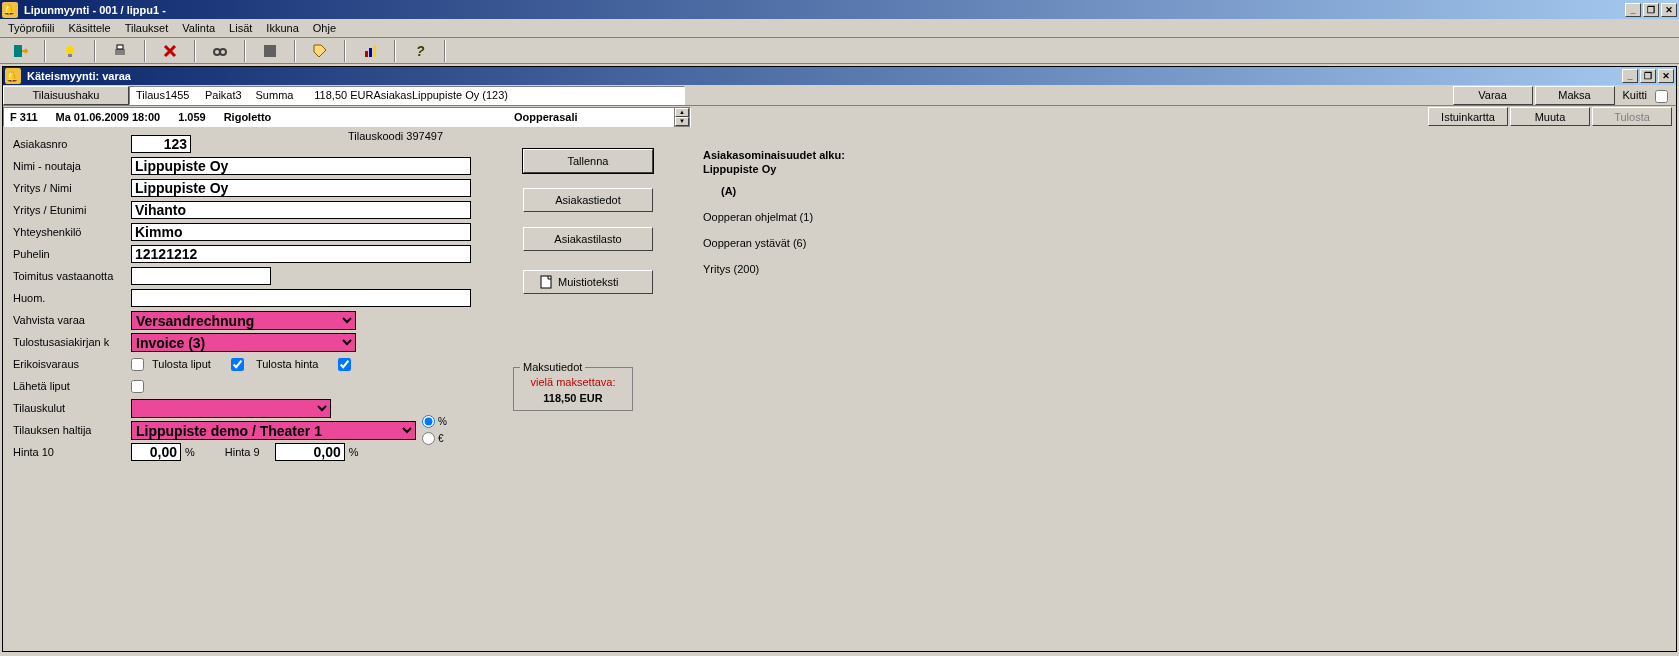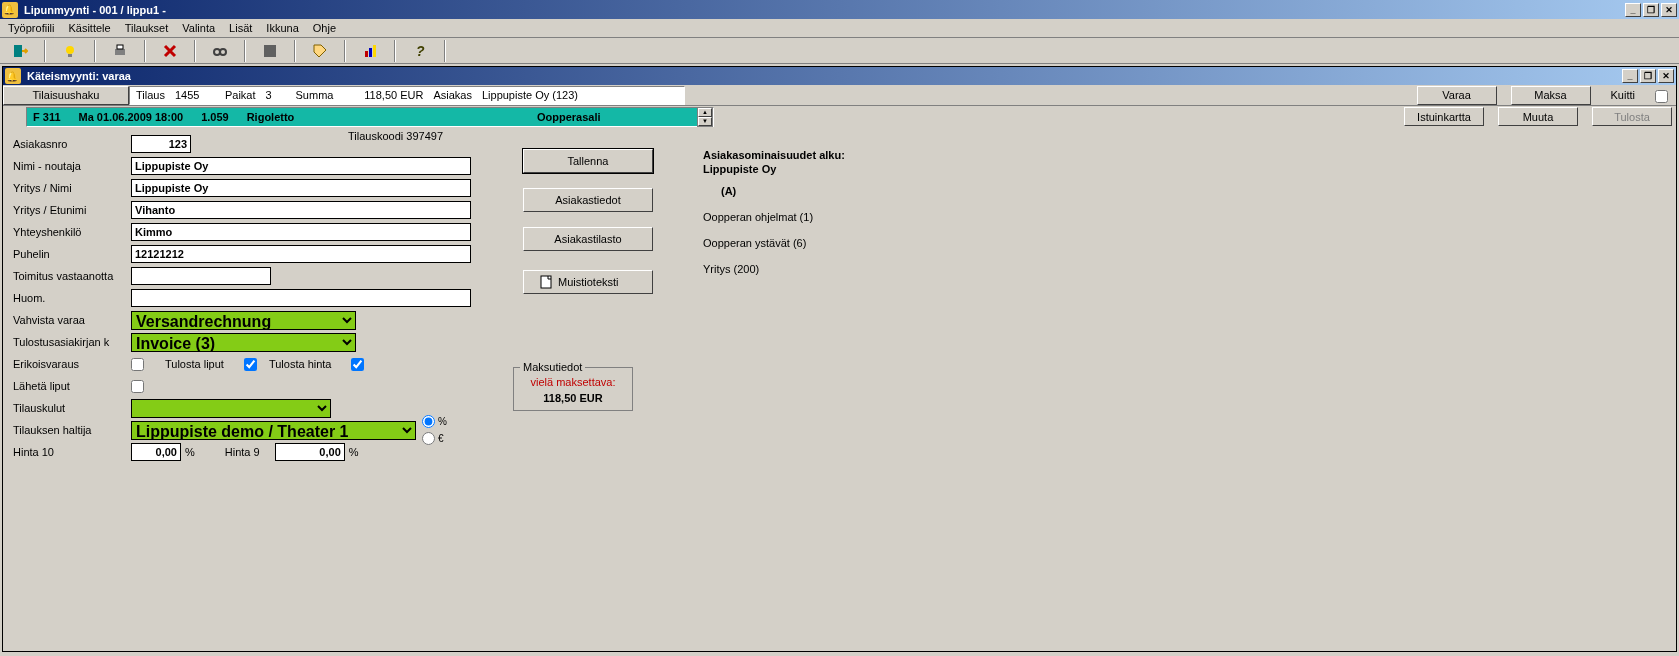--- a/index.html
+++ b/index.html
@@ -106,37 +106,36 @@
     background: #d4d0c8;
     padding: 2px 6px;
     height: 19px;
     display: flex;
     align-items: center;
     justify-content: center;
   }
   .right-btns {
     margin-left: auto;
     display: flex;
-    gap: 14px;
+    gap: 2px;
     padding-right: 4px;
   }
   .right-btns .raised-btn { width: 80px; justify-content: center; }
   .disabled { color: #808080; }
   .event-panel {
     flex: 0 0 688px;
     height: 20px;
     border: 1px solid #808080;
     border-right-color:#fff; border-bottom-color:#fff;
-    background: #14b8a6;
+    background: #ffffff;
     display: flex;
     align-items: center;
     font-weight: bold;
     padding: 0 6px;
     position: relative;
-    margin-left: 23px;
   }
   .event-panel > span { margin-right: 18px; }
   .spinner {
     position: absolute;
     right: 0; top: -1px;
     width: 16px; height: 20px;
     display: flex; flex-direction: column;
     border:1px solid #808080;
   }
   .spinner div {
@@ -159,32 +158,32 @@
     height: 22px;
     margin-bottom: 0px;
   }
   .flabel { width: 118px; }
   .finput {
     border: 1px solid #000;
     background:#fff;
     height: 18px;
     padding: 1px 3px;
     font-family: inherit;
-    font-size: 11px;
+    font-size: 14px;
   }
   .finput.w60{width:60px;text-align:right;}
   .finput.w340{width:340px;font-weight:bold;}
   .finput.w72{width:72px;font-weight:bold;}
   .fselect{
     border:1px solid #000;
-    background:#84cc16;
+    background:#ec4899;
     height:19px;
     width:225px;
     font-weight:bold;
-    font-family:inherit;font-size:16px;
+    font-family:inherit;font-size:14px;
   }
   .fselect.w285{width:285px;}
   .fselect.w200{width:200px;}
   .form-mid { width: 150px; padding-top:16px;}
   .mid-btn {
     width: 130px; height: 24px;
     margin-bottom: 15px;
   }
   .mid-btn.first{
     box-shadow: 0 0 0 1px #000;
@@ -310,21 +309,21 @@
     <span class="title-text">Käteismyynti: varaa</span>
     <div class="win-btns">
       <div class="win-btn">_</div>
       <div class="win-btn">❐</div>
       <div class="win-btn">✕</div>
     </div>
   </div>
 
   <div class="info-row">
     <div class="raised-btn" style="width:126px;">Tilaisuushaku</div>
-    <div style="display:flex;align-items:center;background:#fff;border:1px solid #808080;border-right-color:#fff;border-bottom-color:#fff;height:19px;padding:0 6px;gap:10px;width:556px;">
+    <div style="display:flex;align-items:center;background:#fff;border:1px solid #808080;border-right-color:#fff;border-bottom-color:#fff;height:19px;padding:0 6px;width:556px;">
       <span>Tilaus</span>
       <span style="width:40px;">1455</span>
       <span>Paikat</span>
       <span style="width:20px;">3</span>
       <span>Summa</span>
       <span style="width:80px;text-align:right;">118,50 EUR</span>
       <span>Asiakas</span>
       <span>Lippupiste Oy (123)</span>
     </div>
     <div class="right-btns">
@@ -397,21 +396,21 @@
         <span class="flabel">Vahvista varaa</span>
         <select class="fselect"><option>Versandrechnung</option></select>
       </div>
       <div class="form-row">
         <span class="flabel">Tulostusasiakirjan k</span>
         <select class="fselect"><option>Invoice (3)</option></select>
       </div>
       <div class="form-row">
         <span class="flabel">Erikoisvaraus</span>
         <input type="checkbox" class="checkbox" style="">
-        <span style="margin:0 20px 0 17px;">Tulosta liput</span>
+        <span style="margin:0 20px 0 4px;">Tulosta liput</span>
         <input type="checkbox" class="checkbox" checked="" style="">
         <span style="margin:0 20px 0 8px;">Tulosta hinta</span>
         <input type="checkbox" class="checkbox" checked="" style="">
       </div>
       <div class="form-row">
         <span class="flabel">Lähetä liput</span>
         <input type="checkbox" class="checkbox" style="">
       </div>
       <div class="form-row">
         <span class="flabel">Tilauskulut</span>

